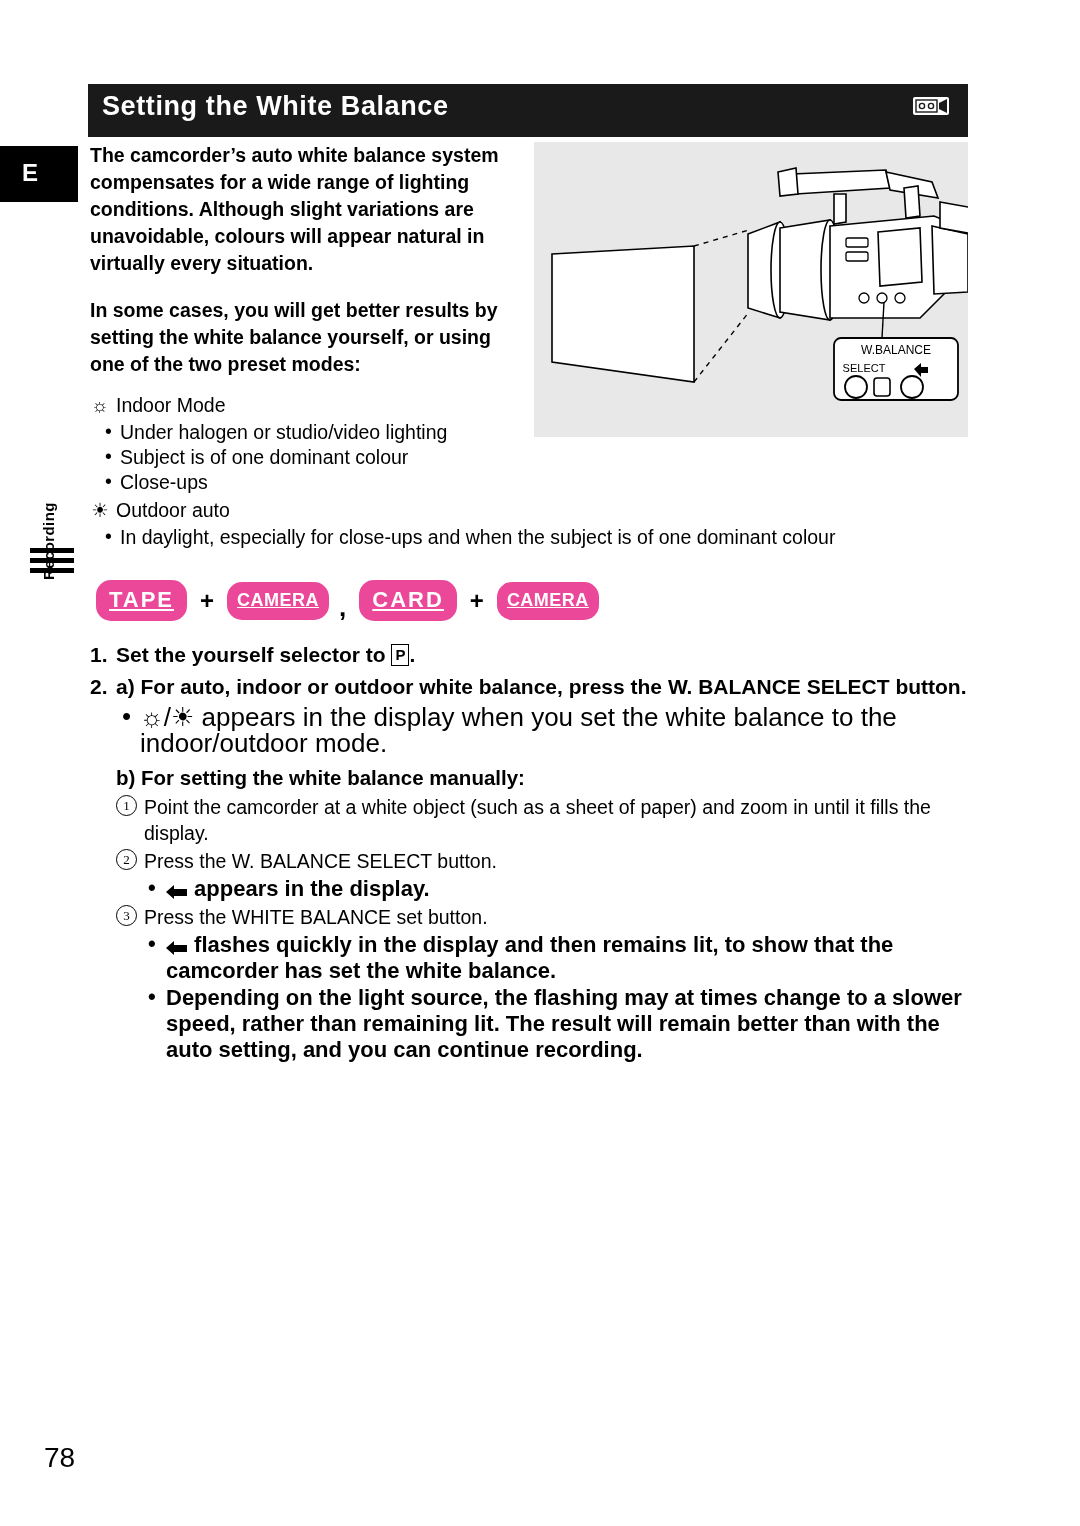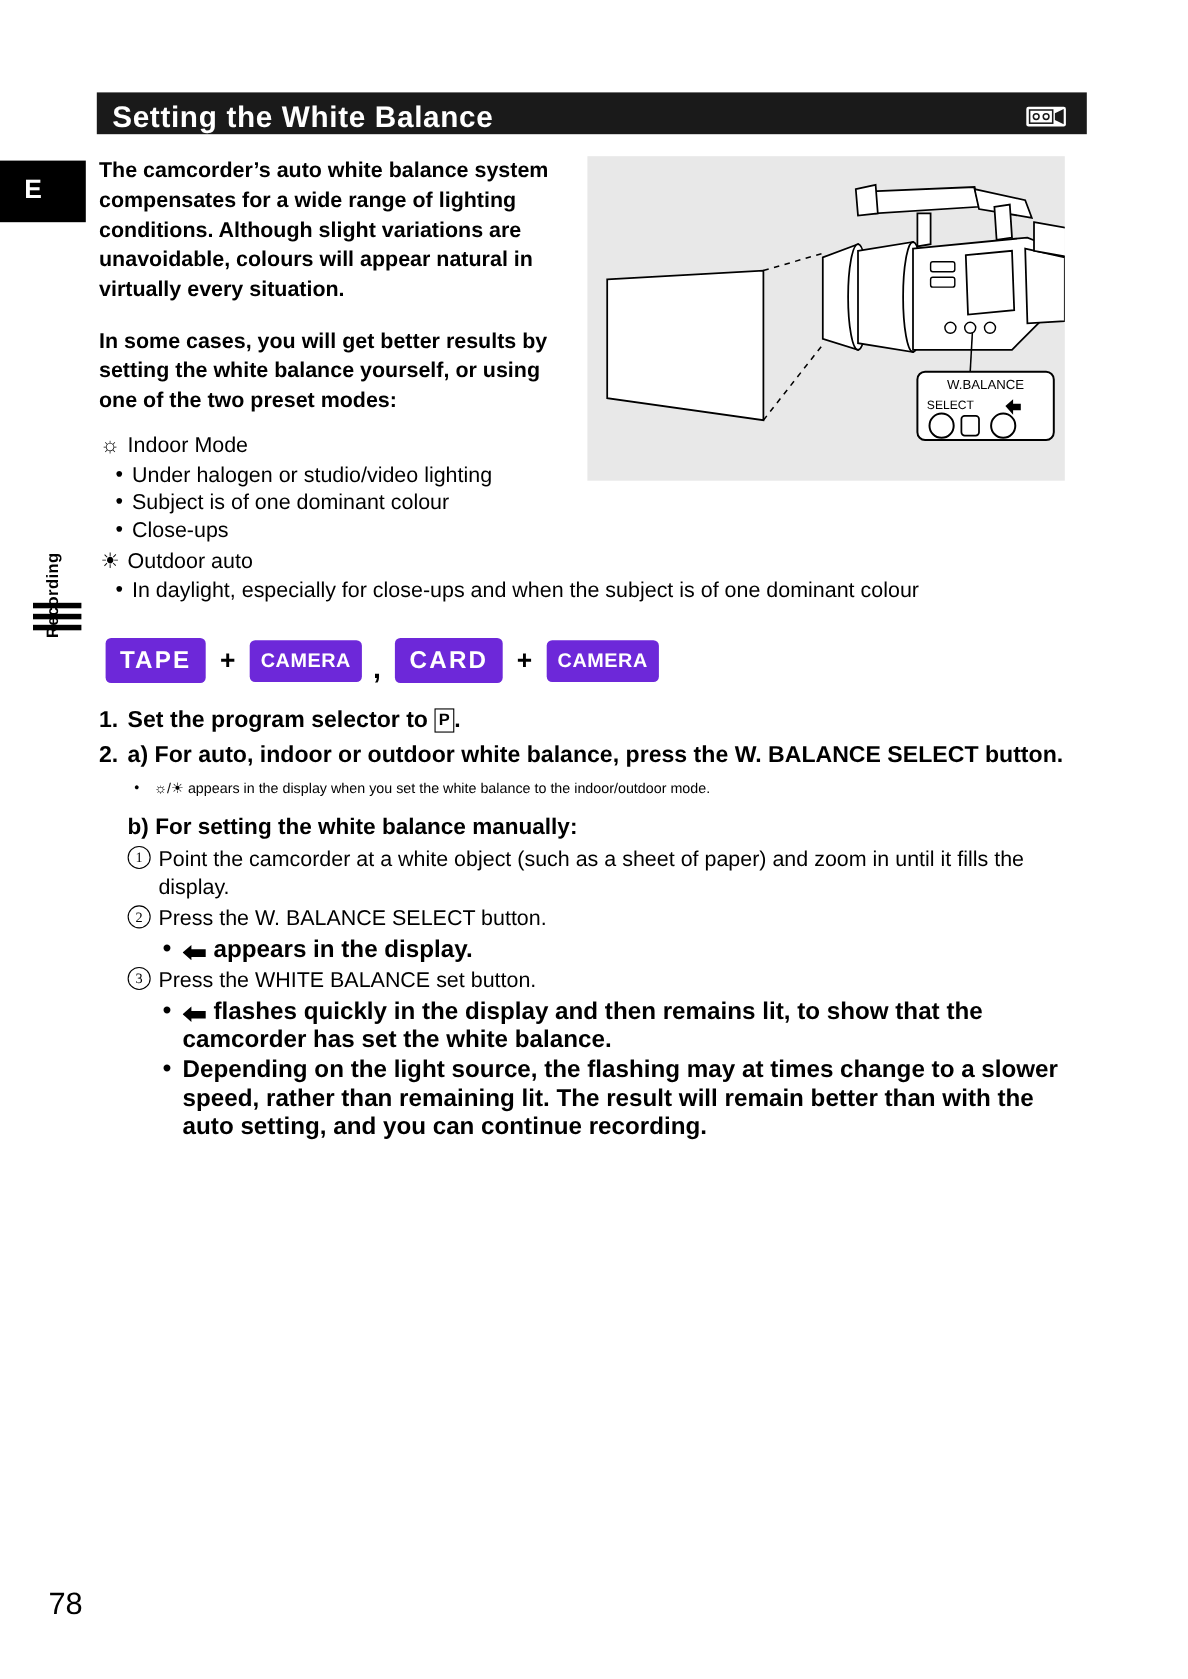--- a/index.html
+++ b/index.html
@@ -15,23 +15,22 @@
     color: #000000;
     overflow: hidden;
   }
 
   
   #header-bar {
     position: absolute;
     left: 88px;
     top: 84px;
     width: 880px;
-    height: 38px;
+    height: 53px;
     background: #1a1a1a;
-    padding-left: 20px;
   }
   #header-title {
     position: absolute;
     left: 14px;
     top: 7px;
     font-size: 27px;
     font-weight: bold;
     color: #ffffff;
     letter-spacing: 0.6px;
     white-space: nowrap;
@@ -148,27 +147,28 @@
   
   #badges {
     position: absolute;
     left: 96px;
     top: 578px;
     display: flex;
     align-items: center;
     gap: 0;
   }
   .badge {
-    background: #6d28d9;
+    background: #ec4899;
     color: #fff;
     font-weight: bold;
     display: inline-flex;
     align-items: center;
     justify-content: center;
-    border-radius: 5px;
+    border-radius: 15px;
+    text-decoration: underline;
   }
   .badge.big {
     font-size: 22px;
     letter-spacing: 2px;
     padding: 7px 13px 8px;
   }
   .badge.small {
     font-size: 18px;
     letter-spacing: 0.5px;
     padding: 8px 10px 9px;
@@ -200,21 +200,21 @@
   .step-bold .num { display: inline-block; width: 26px; }
   .sub-bold {
     font-size: 20.5px;
     font-weight: bold;
     line-height: 28px;
     margin: 8px 0 2px 26px;
   }
   .bullet-line {
     position: relative;
     padding-left: 50px;
-    font-size: 13px;
+    font-size: 26px;
     line-height: 26px;
     margin: 1px 0;
   }
   .bullet-line::before {
     content: "\2022";
     position: absolute;
     left: 32px;
     top: -1px;
   }
   .num-line {
@@ -389,21 +389,21 @@
   <span class="badge small">CAMERA</span>
   <span class="comma">,</span>
   <span class="badge big">CARD</span>
   <span class="plus">+</span>
   <span class="badge small">CAMERA</span>
 </div>
 
 <div id="steps">
 
   <div class="step-bold">
-    <span class="num">1.</span><span>Set the program selector to </span><span class="pbox">P</span><span>.</span>
+    <span class="num">1.</span><span>Set the yourself selector to </span><span class="pbox">P</span><span>.</span>
   </div>
 
   <div class="step-bold">
     <span class="num">2.</span><span>a) For auto, indoor or outdoor white balance, press the W. BALANCE SELECT button.</span>
   </div>
 
   <div class="bullet-line">
     <span>☼/☀</span><span> appears in the display when you set the white balance to the indoor/outdoor mode.</span>
   </div>
 

